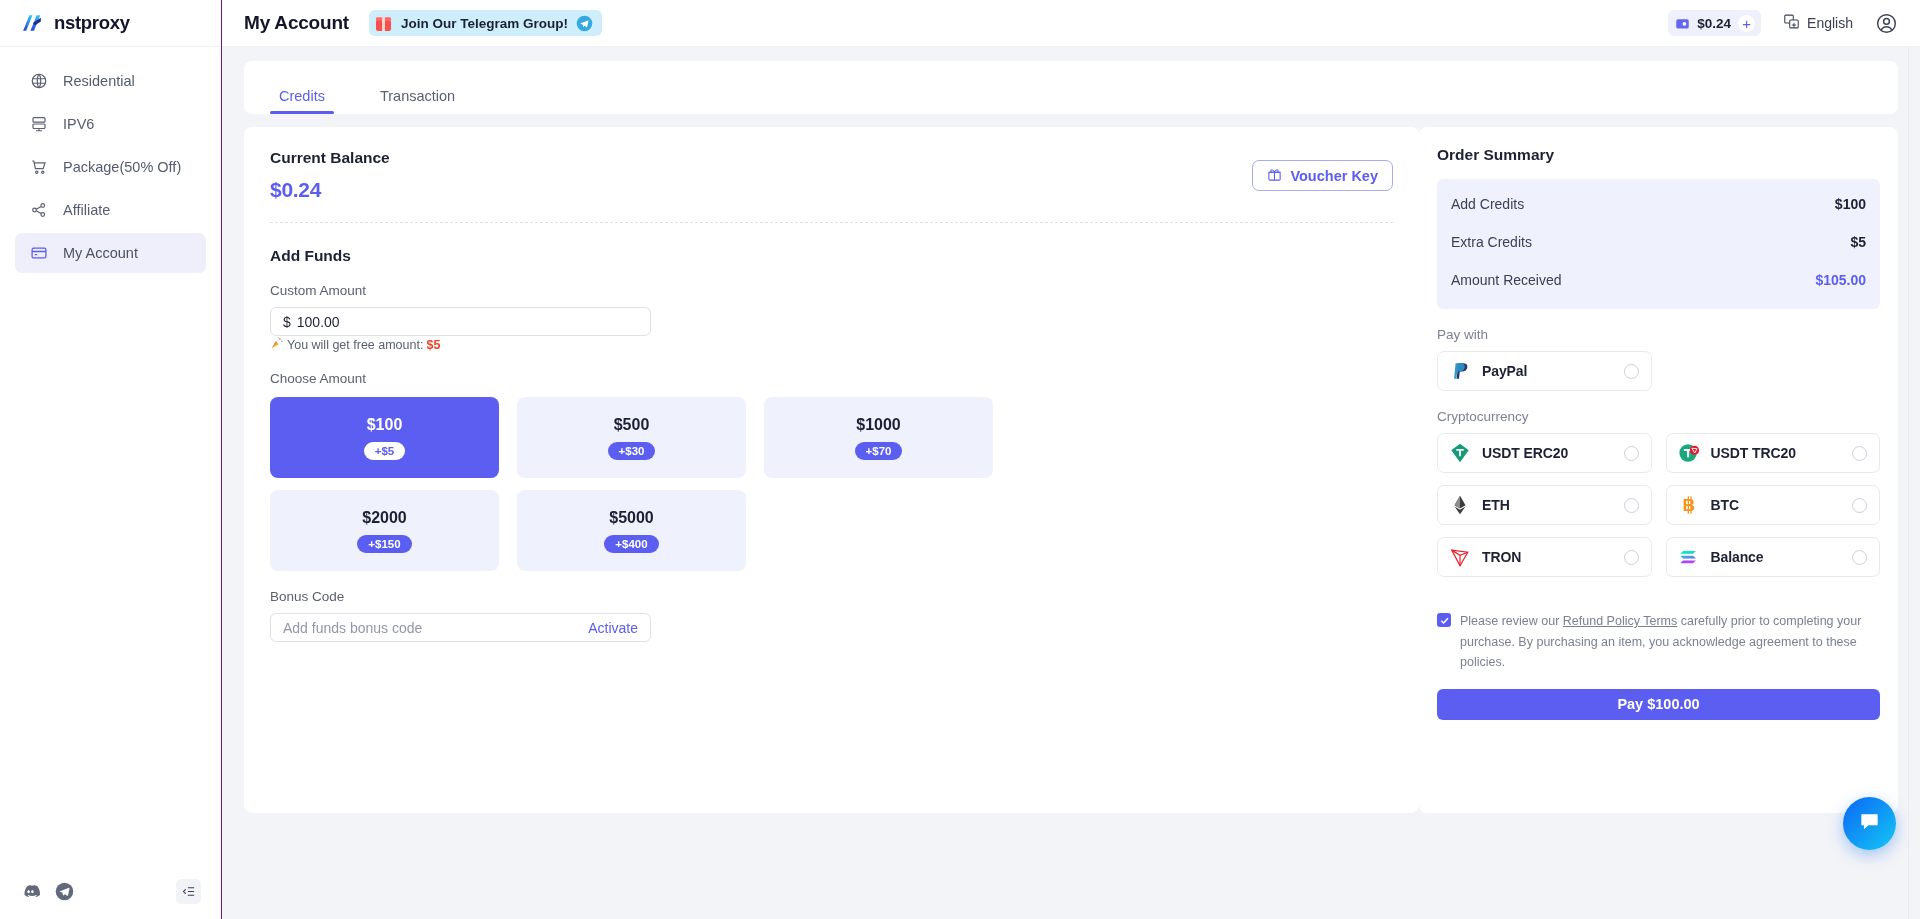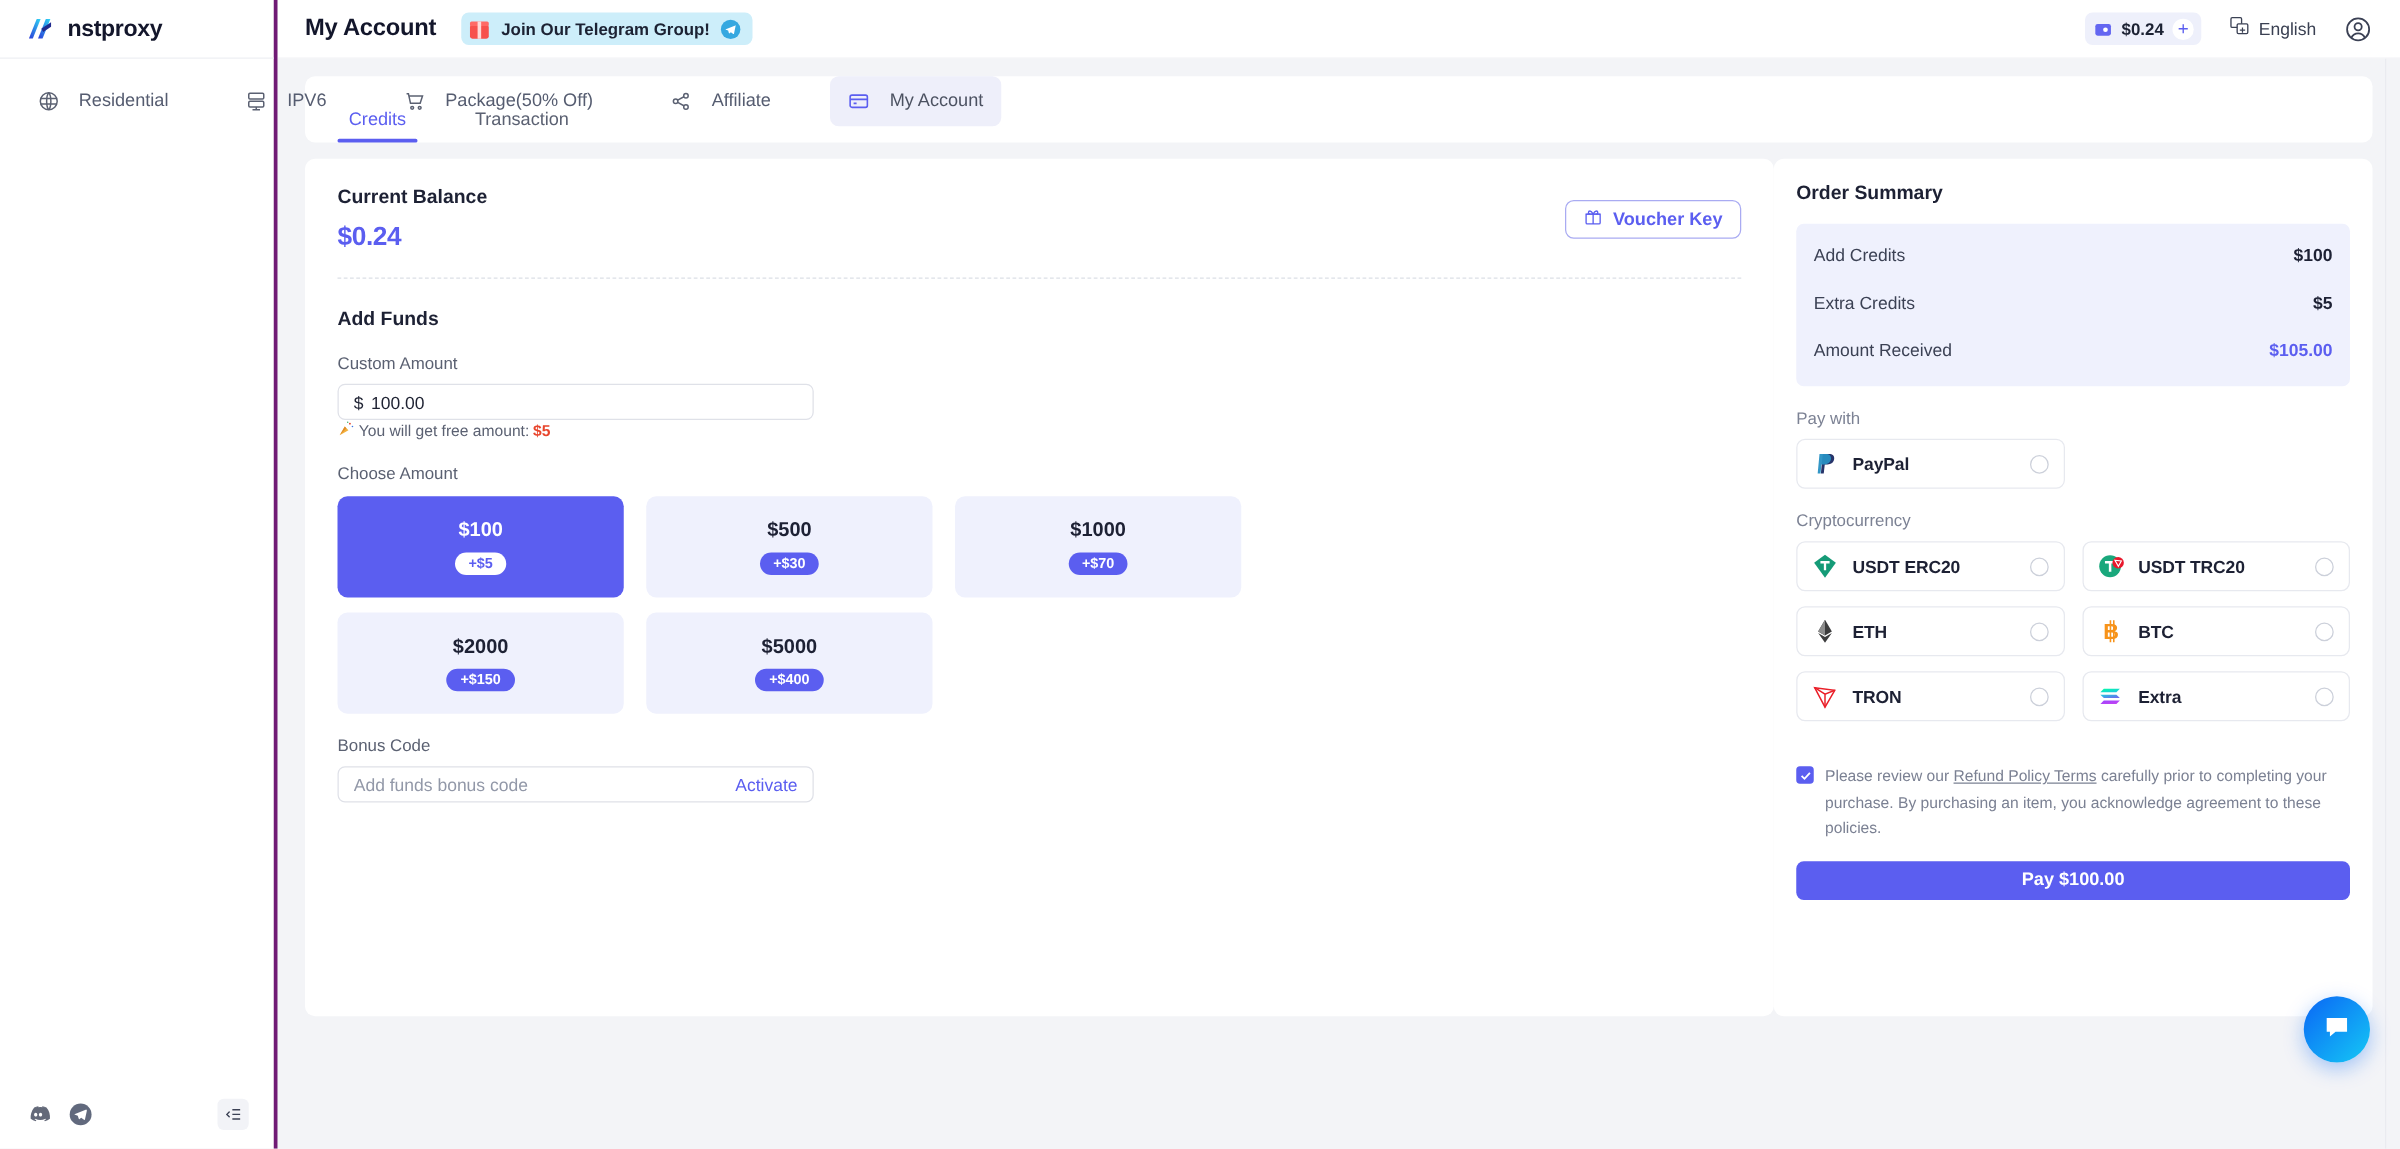--- a/index.html
+++ b/index.html
@@ -8,32 +8,32 @@
     font-family: "Liberation Sans", sans-serif;
     background: #f3f4f7;
     overflow: hidden;
     color: #1f2333;
   }
   #app { display: flex; width: 1920px; height: 919px; position: relative; }
 
   
   .sidebar {
     width: 222px; height: 919px; background: #fff;
-    border-right: 3px solid #701a75;
+    border-right: 1px solid #701a75;
     display: flex; flex-direction: column; flex: 0 0 222px;
     position: relative; z-index: 5;
   }
   .brand {
     height: 47px; display: flex; align-items: center; gap: 9px;
     padding: 0 0 0 20px; border-bottom: 1px solid #eef0f3;
   }
   .brand-logo { width: 25px; height: 25px; flex: 0 0 25px; }
   .brand-name { font-size: 18.5px; font-weight: 700; letter-spacing: -0.3px; color: #13162b; }
 
-  .nav { padding-top: 14px; display: flex; flex-direction: row; gap: 3px; }
+  .nav { padding-top: 14px; display: flex; flex-direction: column; gap: 3px; }
   .nav-item {
     display: flex; align-items: center; gap: 15px;
     height: 40px; margin: 0 15px; padding: 0 14px;
     border-radius: 7px; cursor: pointer;
     color: #555c70; font-size: 14.5px;
   }
   .nav-item.active { background: #eeeffa; color: #4f52c8; }
   .nav-item.active .nav-label { color: #4c5261; }
   .nav-icon { width: 19px; height: 19px; flex: 0 0 19px; display: flex; align-items: center; justify-content: center; }
   .nav-label { font-size: 14.5px; white-space: nowrap; }
@@ -572,21 +572,21 @@
                     <linearGradient id="sg3" x1="0" y1="0" x2="1" y2="1">
                       <stop offset="0" stop-color="#9945ff"></stop>
                         <stop offset="1" stop-color="#c842f0"></stop>
                     </linearGradient>
                   </defs>
                   <path d="M5.5 5.5h14l-3 3h-14z" fill="url(#sg1)"></path>
                   <path d="M2.5 10.6h14l3 3h-14z" fill="url(#sg2)"></path>
                   <path d="M5.5 15.7h14l-3 3h-14z" fill="url(#sg3)"></path>
                 </svg>
               </span>
-              <span class="pay-name">Extra</span>
+              <span class="pay-name">Balance</span>
               <span class="radio"></span>
             </div>
           </div>
 
           <div class="terms">
             <span class="checkbox">
               <svg viewBox="0 0 24 24" width="11" height="11" fill="none" stroke="#fff" stroke-width="3.2">
                 <path d="M5 12.5 10 17.5 19.5 7"></path>
               </svg>
             </span>

